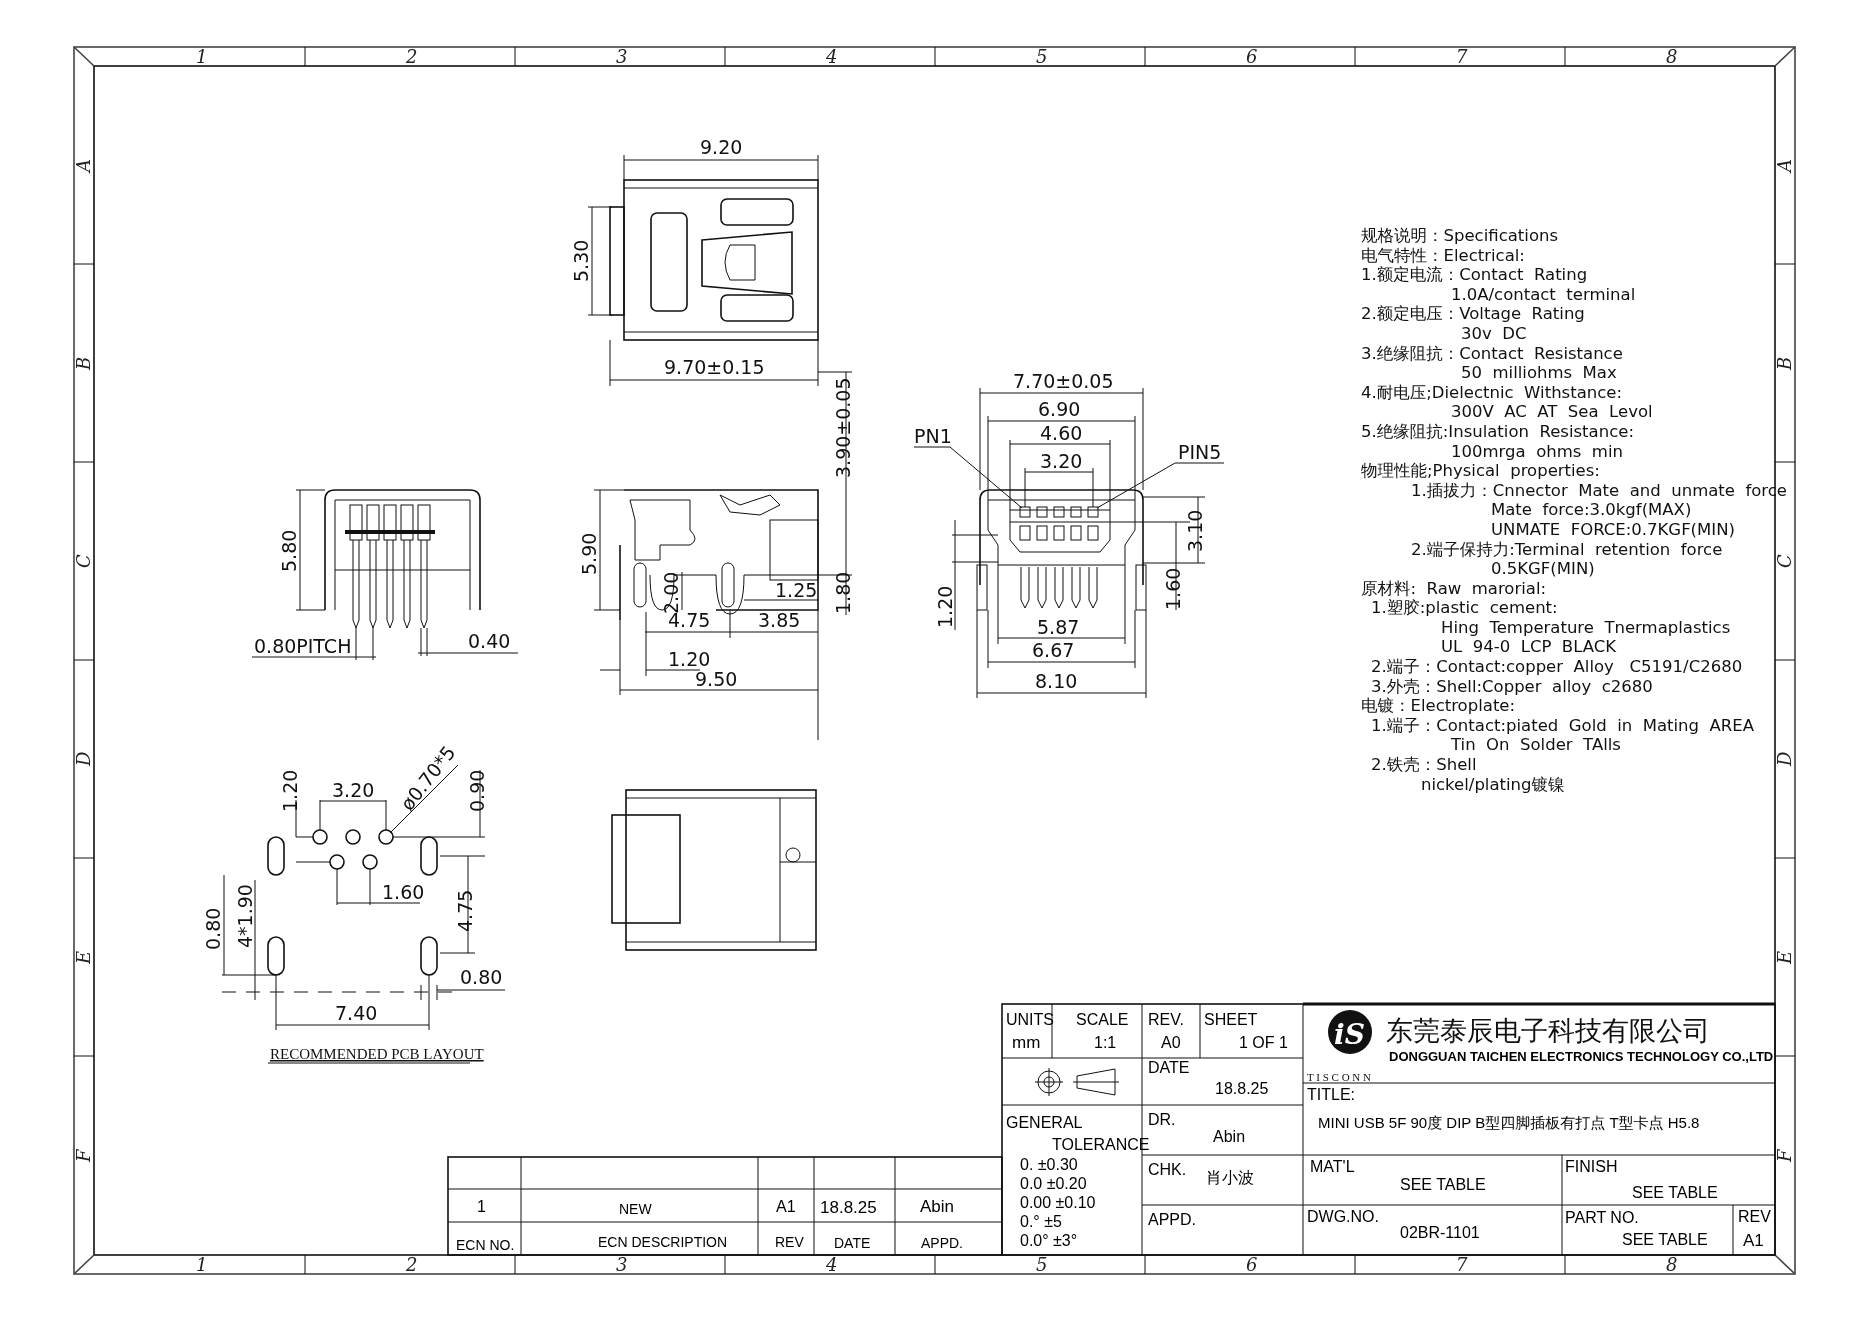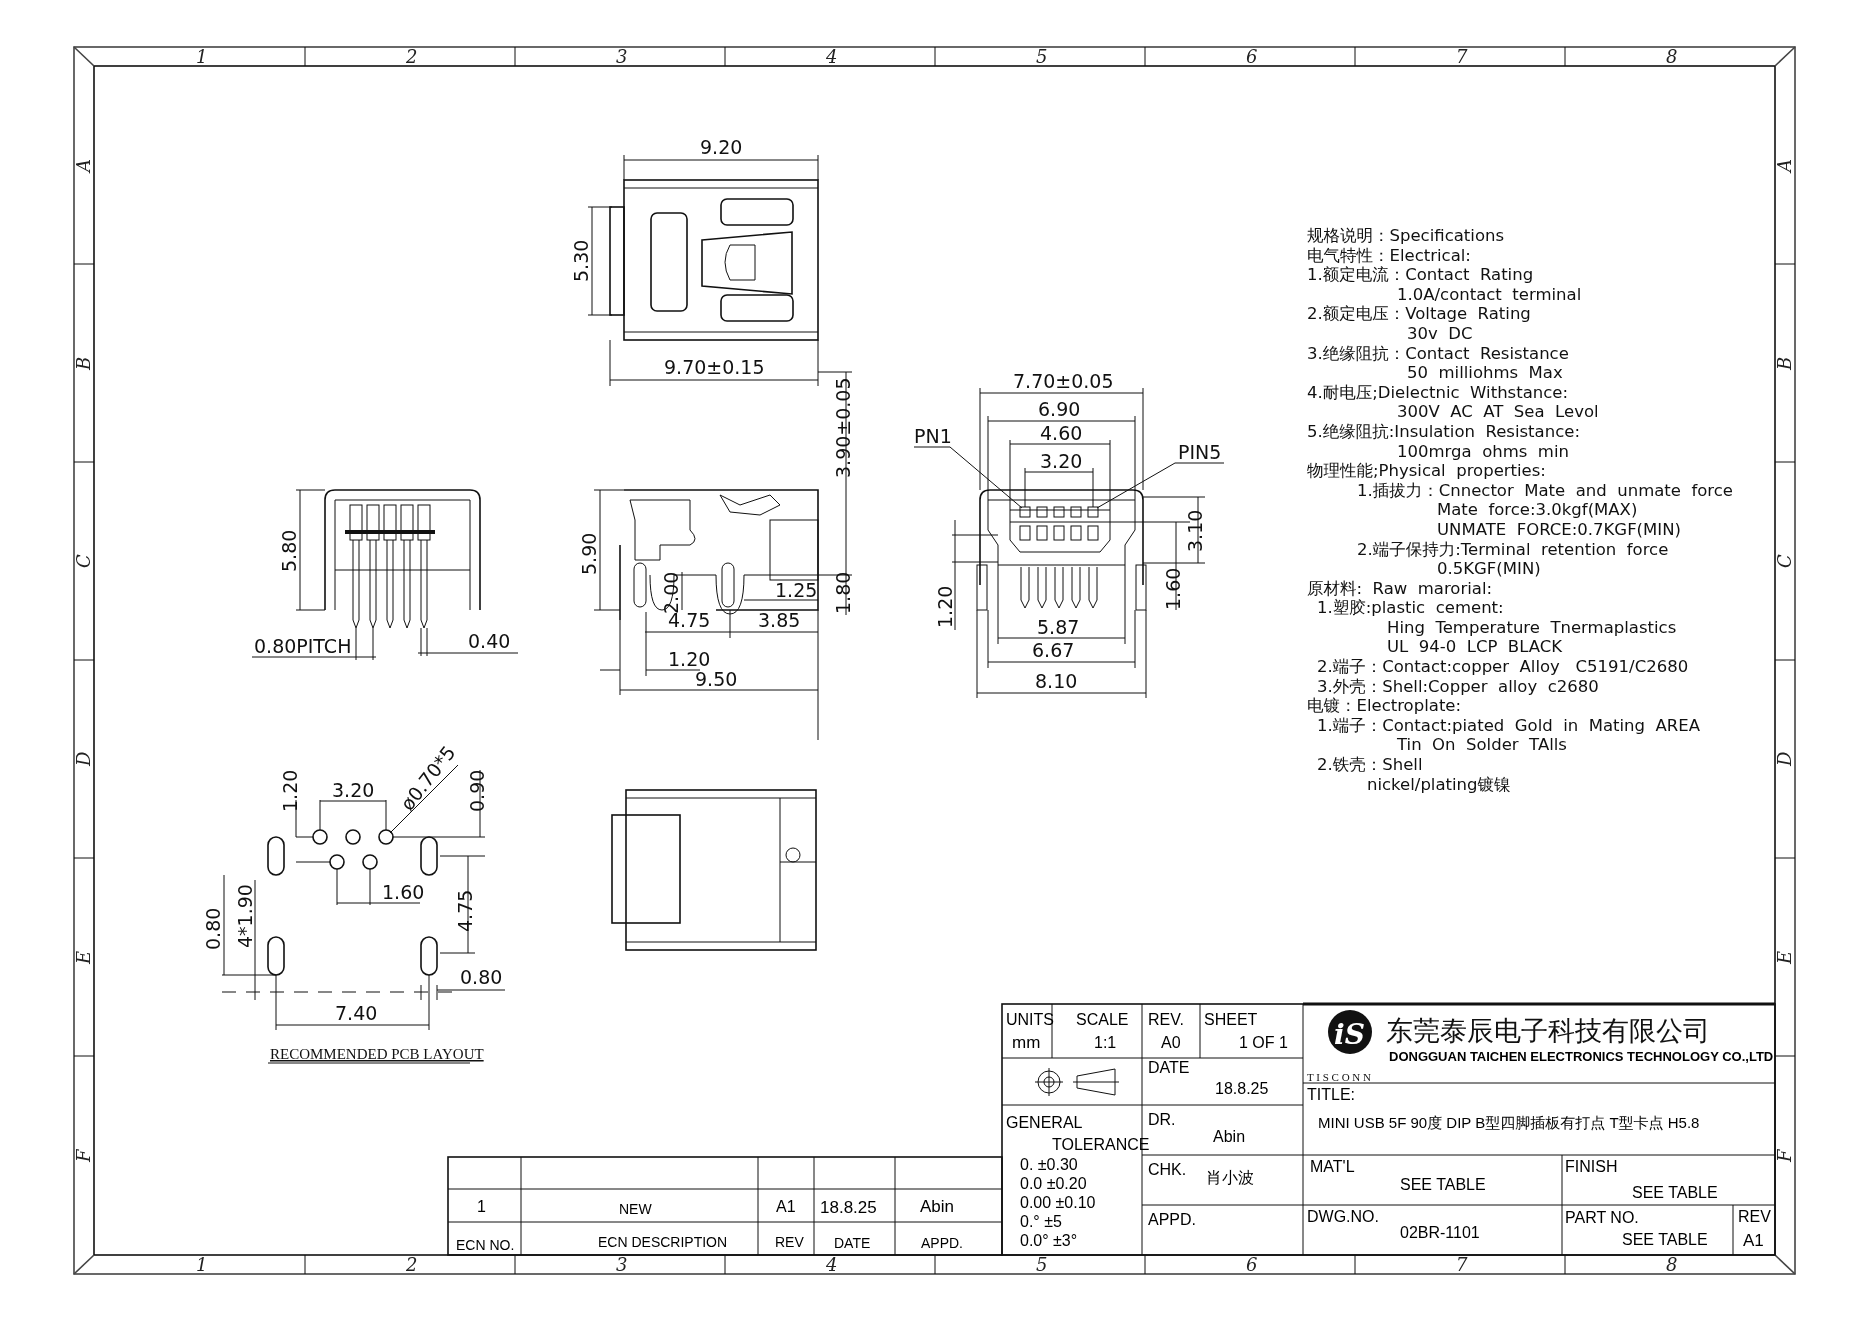--- a/index.html
+++ b/index.html
@@ -3,21 +3,21 @@
 <meta charset="utf-8">
 <style>
   html,body{margin:0;padding:0;background:#ffffff;}
   body{width:1871px;height:1322px;position:relative;overflow:hidden;font-family:"DejaVu Sans",sans-serif;color:#111;}
   svg{position:absolute;left:0;top:0;}
   .ln{stroke:#111;stroke-width:1.6;fill:none;}
   .thin{stroke:#111;stroke-width:1;fill:none;}
   .frm{stroke:#444;stroke-width:1.6;fill:none;}
   .zone{font-family:"DejaVu Serif",serif;font-style:italic;font-size:18px;fill:#222;}
   .dim{font-family:"DejaVu Sans",sans-serif;font-size:19px;fill:#111;}
-  .spec{position:absolute;left:1307px;top:226px;font-family:"DejaVu Sans",sans-serif;font-size:16.5px;line-height:19.6px;color:#111;white-space:pre;}
+  .spec{position:absolute;left:1361px;top:226px;font-family:"DejaVu Sans",sans-serif;font-size:16.5px;line-height:19.6px;color:#111;white-space:pre;}
   .spec div{height:19.6px;}
   .tb{font-family:"Liberation Sans Narrow","Liberation Sans",sans-serif;}
 </style>
 </head>
 <body>
 
 <svg width="1871" height="1322" viewBox="0 0 1871 1322">
 
   <g>
     <rect x="74" y="47" width="1721" height="1227" class="frm"></rect>

